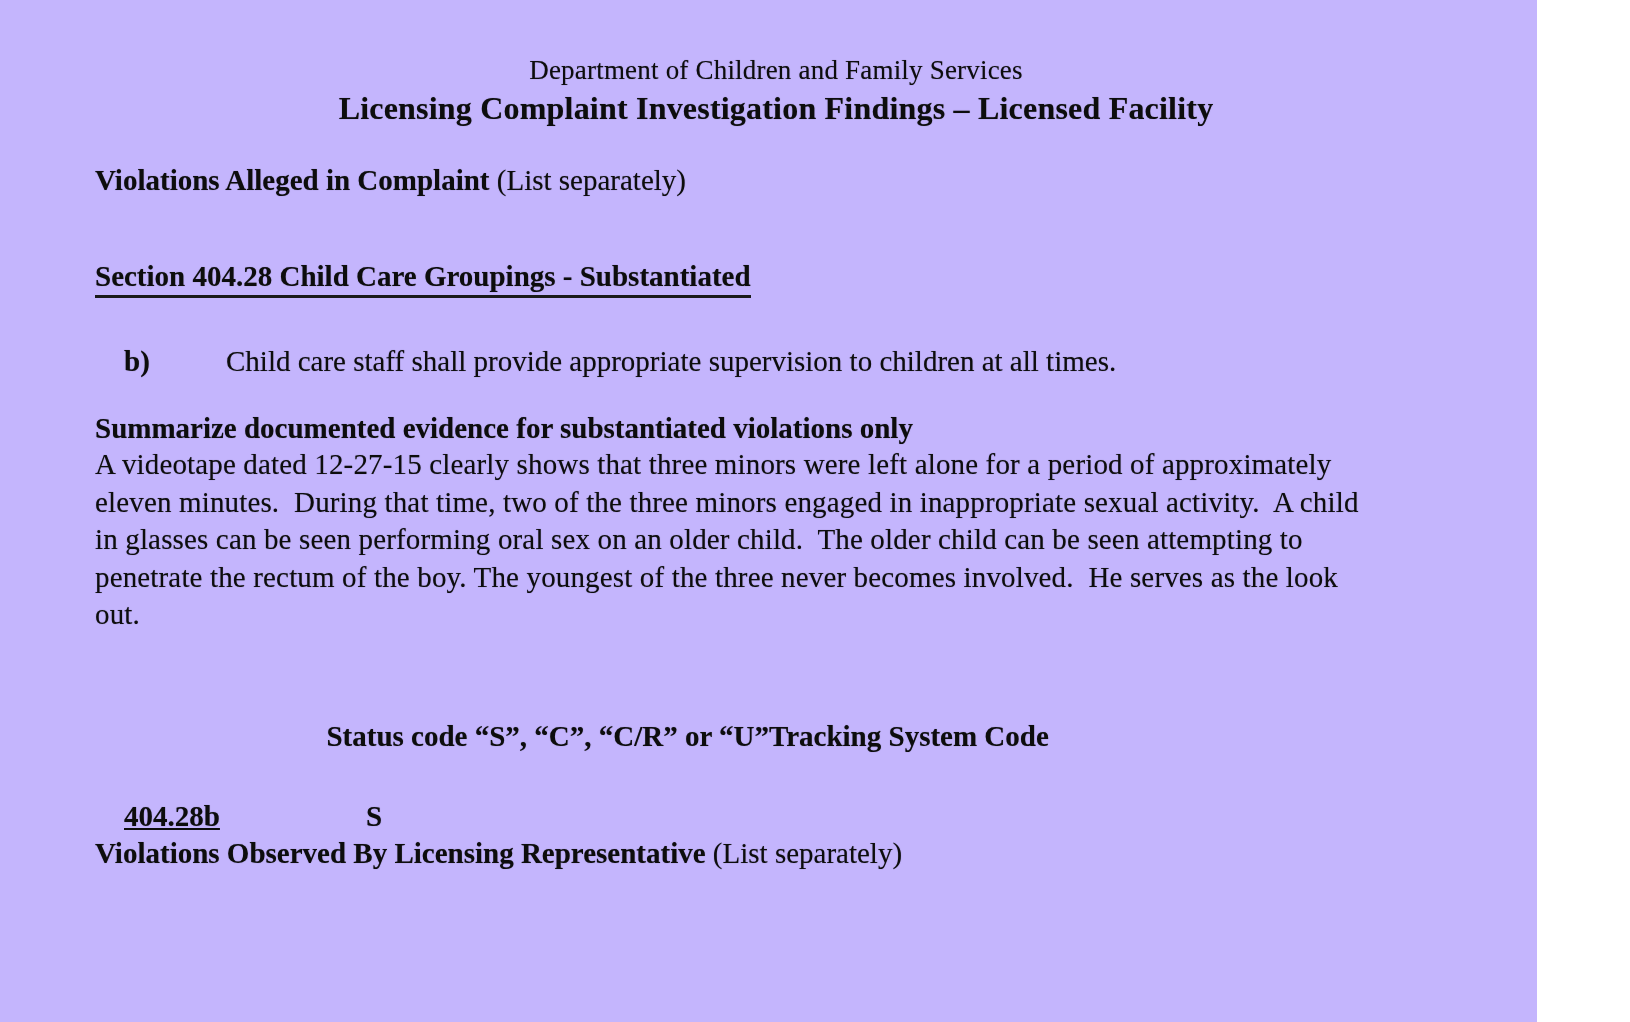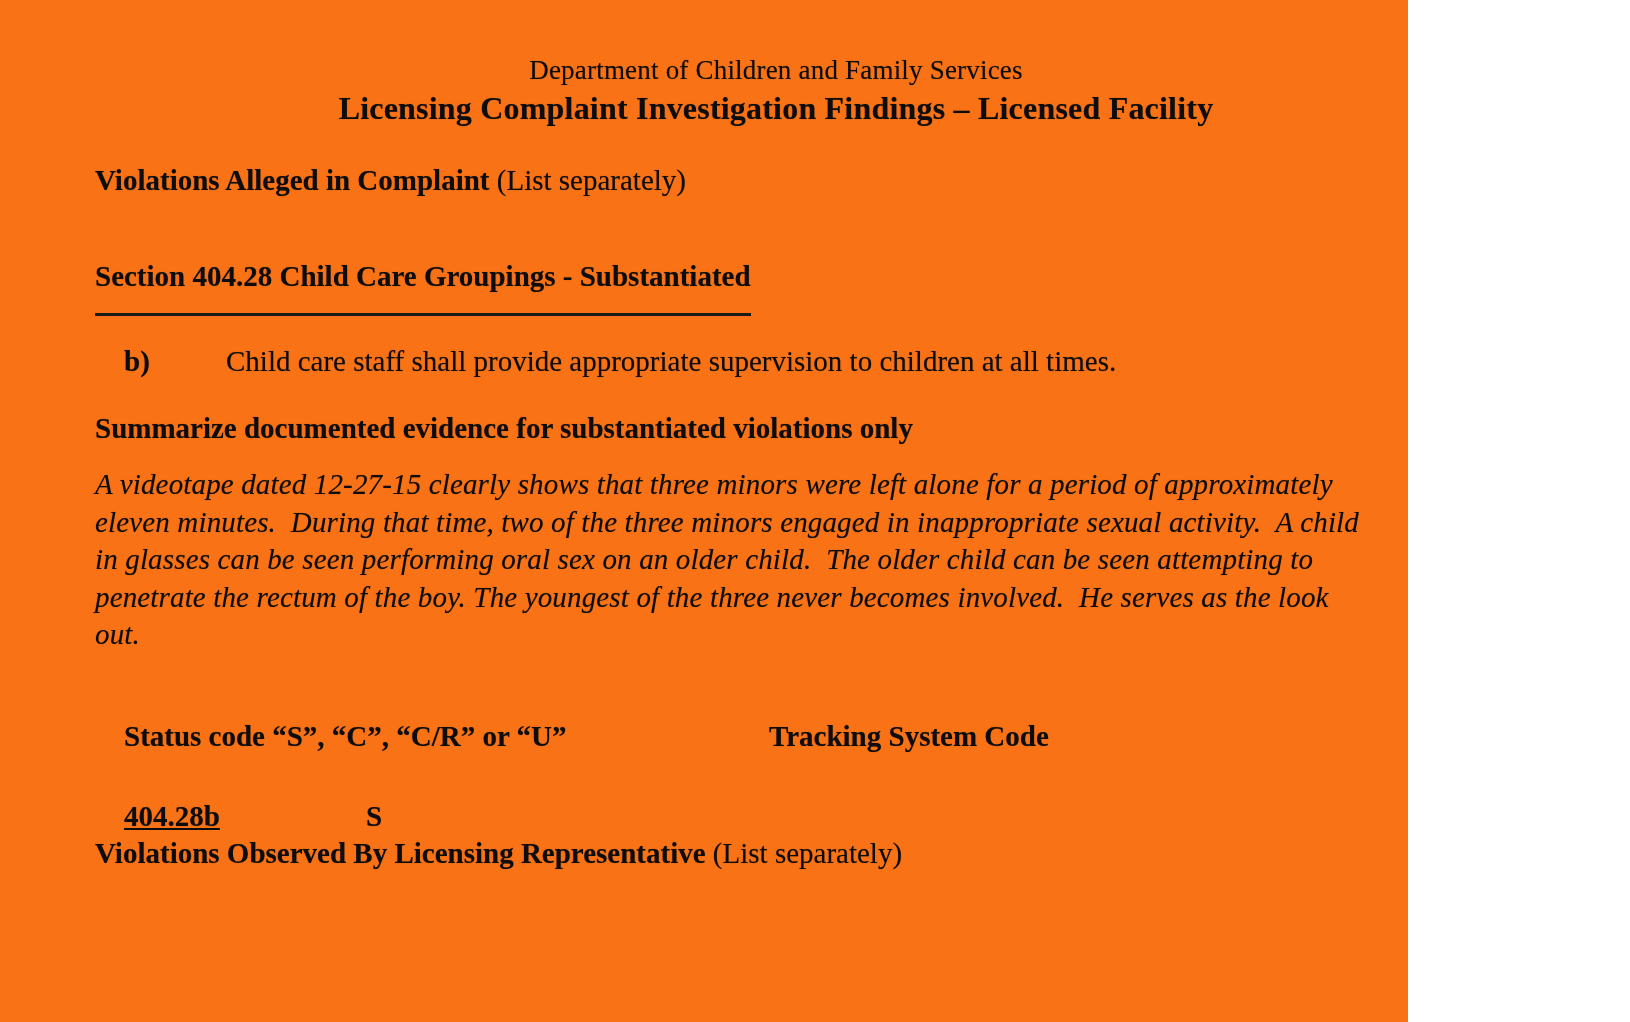--- a/index.html
+++ b/index.html
@@ -1,21 +1,21 @@
 <!DOCTYPE html>
 <html><head>
 <meta charset="utf-8">
 <style>
   * { margin: 0; padding: 0; box-sizing: border-box; }
   html, body { background: #ffffff; }
   .page {
     position: relative;
-    width: 1408px;
+    width: 1537px;
     height: 1022px;
-    background: #f97316;
+    background: #c4b5fd;
     font-family: "Liberation Serif", serif;
     color: #0d0d0d;
     overflow: hidden;
     text-shadow: 0 0 1px rgba(10,10,10,0.4);
   }
   .abs { position: absolute; }
   .header-block {
     left: 0;
     top: 55px;
     width: 1630px;
@@ -31,32 +31,32 @@
     margin-top: 4px;
     font-size: 32px;
     font-weight: 700;
     letter-spacing: 0.2px;
   }
   .lm { left: 95px; }
   .h-bold { font-size: 29px; font-weight: 700; margin-top: 23px; }
   .h-reg  { font-size: 29px; font-weight: 400; }
   .underlined {
     display: inline-block;
-    padding-bottom: 20px;
+    padding-bottom: 2px;
     border-bottom: 3px solid #1a1a1a;
   }
   .item-line { font-size: 29px; white-space: pre; }
   .item-label { display: inline-block; width: 102px; font-weight: 700; }
   .para {
     font-size: 29px;
     line-height: 37.5px;
     letter-spacing: 0.15px;
   }
   .para-line { white-space: pre; }
-  .status-row { font-size: 29px; font-weight: 700; white-space: pre; }
+  .status-row { font-size: 29px; font-weight: 700; white-space: pre; text-align: right; }
   .status-left { display: inline-block; width: 645px; }
   .code-row { font-size: 29px; font-weight: 700; white-space: pre; }
   .code-left { display: inline-block; width: 242px; text-decoration: underline; }
   .mixed-note { font-weight: 400; }
 </style>
 </head>
 <body>
 
 <div class="page">
 
@@ -72,21 +72,21 @@
   <div class="abs lm" style="top:237px;">
     <span class="h-bold underlined">Section 404.28 Child Care Groupings - Substantiated</span>
   </div>
 
   <div class="abs lm item-line" style="top:312px;">
     <span class="item-label">b)</span><span class="h-reg">Child care staff shall provide appropriate supervision to children at all times.</span>
   </div>
 
   <div class="abs lm h-bold" style="top:389px;">Summarize documented evidence for substantiated violations only</div>
 
-  <div class="abs lm para" style="top:466px;font-style:italic;">
+  <div class="abs lm para" style="top:446px;">
     <div class="para-line">A videotape dated 12-27-15 clearly shows that three minors were left alone for a period of approximately</div>
     <div class="para-line">eleven minutes.  During that time, two of the three minors engaged in inappropriate sexual activity.  A child</div>
     <div class="para-line">in glasses can be seen performing oral sex on an older child.  The older child can be seen attempting to</div>
     <div class="para-line">penetrate the rectum of the boy. The youngest of the three never becomes involved.  He serves as the look</div>
     <div class="para-line">out.</div>
   </div>
 
   <div class="abs lm status-row" style="top:687px;">
     <span class="status-left">Status code “S”, “C”, “C/R” or “U”</span><span>Tracking System Code</span>
   </div>

